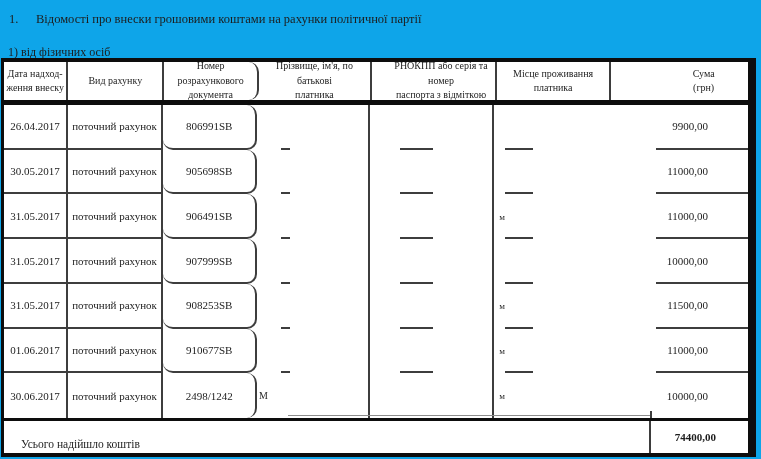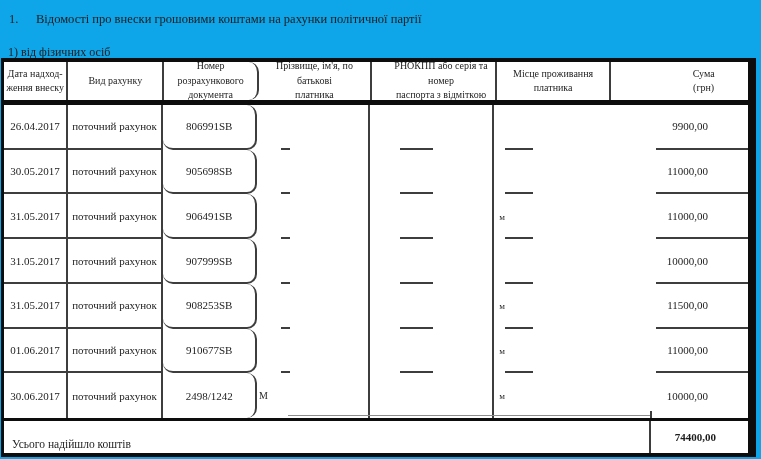--- a/index.html
+++ b/index.html
@@ -41,21 +41,21 @@
   .tick { position:absolute; bottom:0; height:2px; background:#3d3d3d; }
   .ta { left:396px; width:33px; }
   .tb { left:501px; width:28px; }
   .tc { left:277px; width:9px; }
   .artifact { position:absolute; left:284px; bottom:2px; width:363px; height:1.5px; background:#8d8d8d; }
   .vtick { position:absolute; left:646px; bottom:0; width:2px; height:7px; background:#3d3d3d; }
 
   .tfoot { display:flex; height:32px; border-top:3px solid #0d0d0d; }
   .tlabel {
     box-sizing:border-box; width:647px; border-right:2px solid #3d3d3d;
-    display:flex; align-items:flex-end; padding:0 0 3px 8px; font-size:11.5px;
+    display:flex; align-items:flex-end; padding:0 0 3px 17px; font-size:11.5px;
   }
   .tsum {
     flex:1; display:flex; align-items:center; justify-content:flex-end;
     padding-right:32px; font-weight:bold; font-size:11px;
   }
 </style>
 </head>
 <body>
 
 <div class="page">

